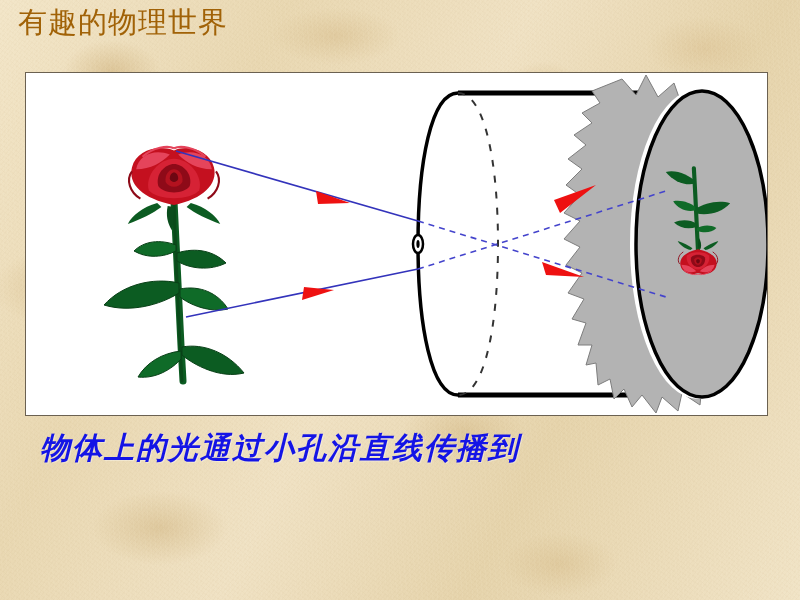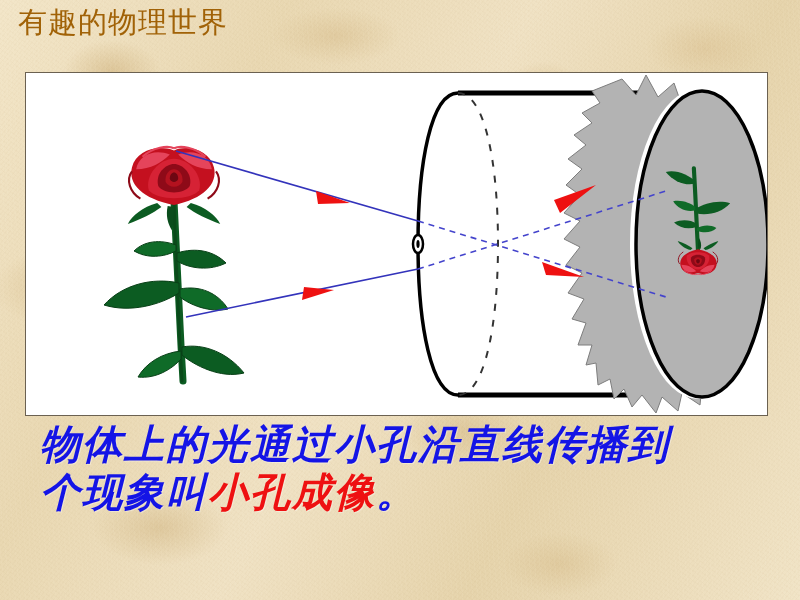--- a/index.html
+++ b/index.html
@@ -57,25 +57,25 @@
     box-sizing:border-box;
     z-index:4;
     overflow:hidden;
   }
   #figure-svg{display:block;}
 
   
   #caption{
     position:absolute;left:40px;top:424px;width:730px;z-index:5;
     color:#1414e6;
-    font-size:40px;
+    font-size:30px;
     line-height:48px;
     font-weight:bold;
     font-style:italic;
-    font-family:Liberation Mono, monospace;
+    font-family:Liberation Serif, serif;
     letter-spacing:2px;
     text-shadow:1px 1px 0 rgba(255,255,255,.35);
   }
   #caption .hl{ color:#ee1111; }
 </style>
 </head>
 <body>
 
 <div id="bg"></div>
 <div id="bg-noise"></div>
@@ -183,16 +183,13 @@
 
     <g>
       <ellipse cx="392" cy="171" rx="5" ry="9" fill="#ffffff" stroke="#000" stroke-width="2.5"></ellipse>
       <ellipse cx="392" cy="171" rx="1.6" ry="4" fill="#000"></ellipse>
     </g>
   </svg>
 </div>
 
 <div id="caption">
   <div>物体上的光通过小孔沿直线传播到</div>
-  <div>
-    <span>个现象叫</span><span class="hl">小孔成像</span><span>。</span>
-  </div>
 </div>
 
 </body></html>

